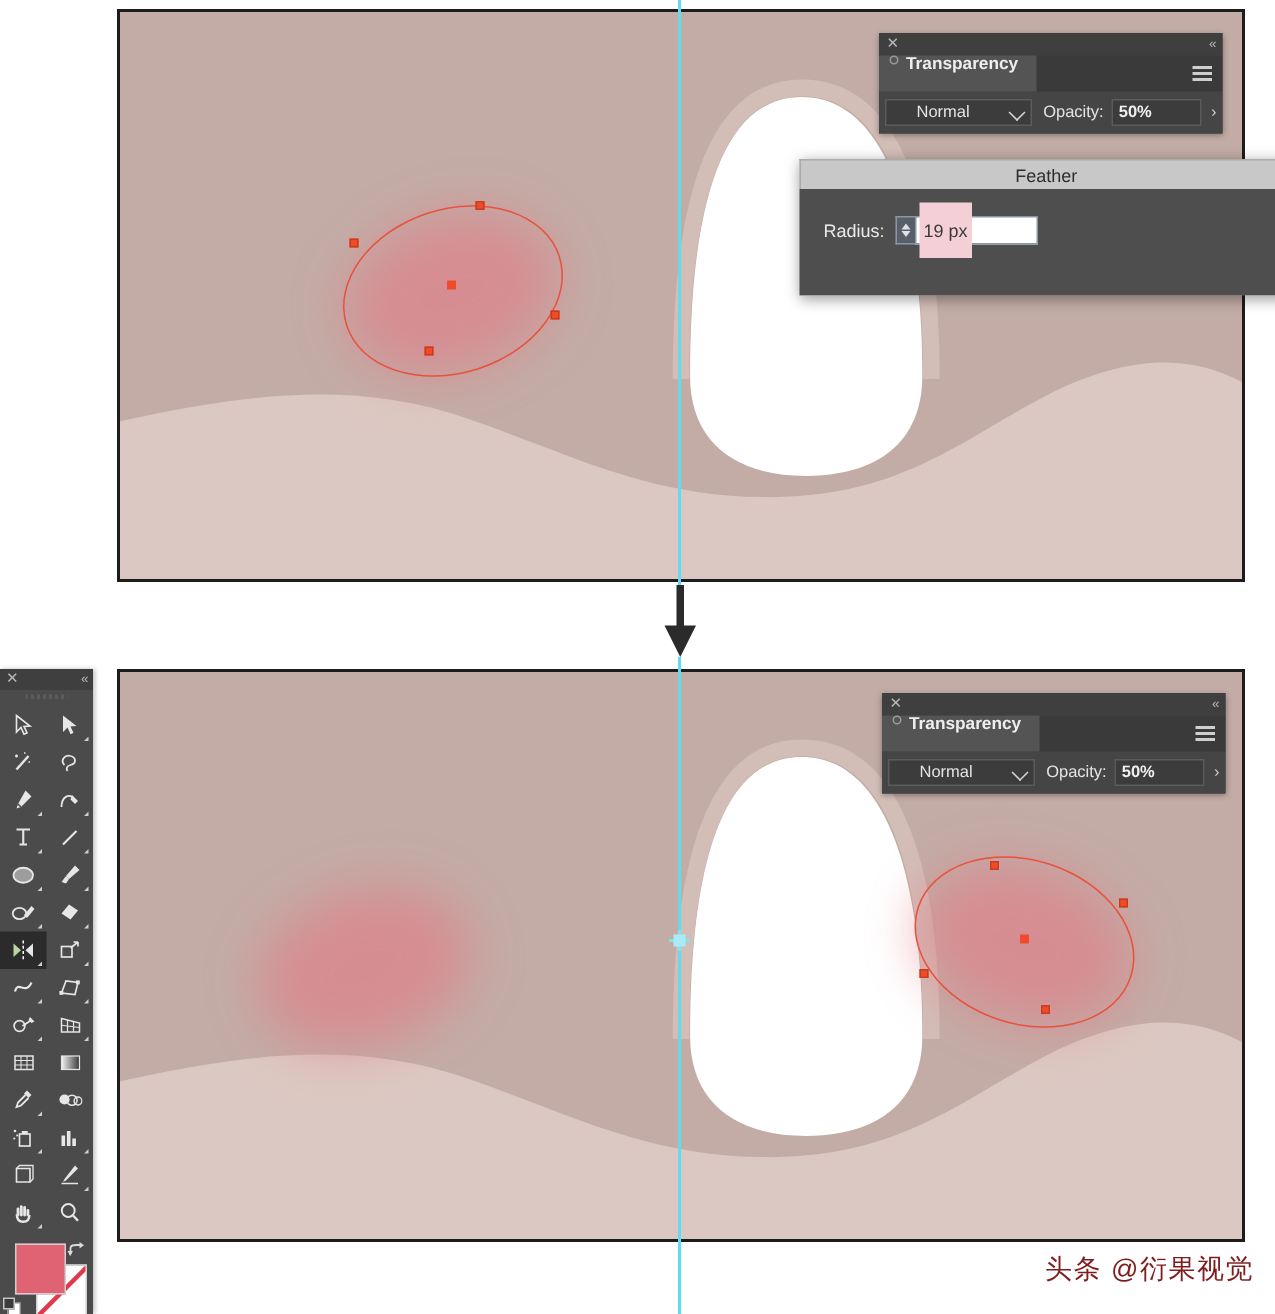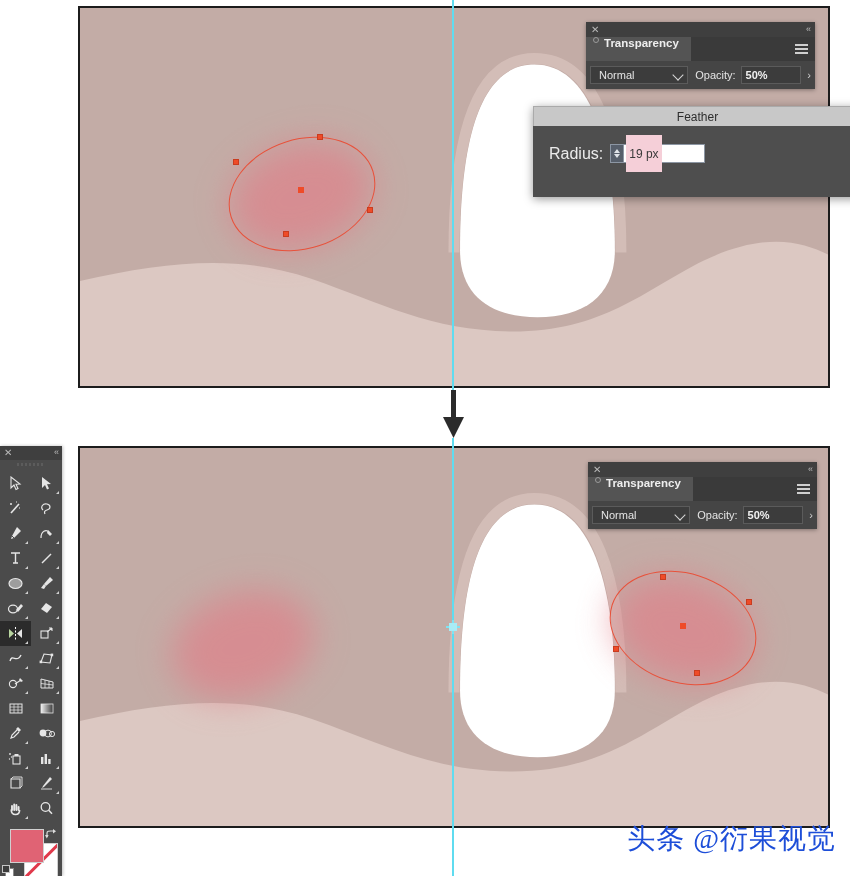--- a/index.html
+++ b/index.html
@@ -181,21 +181,21 @@
     padding: 0 4px;
     background: #454545;
   }
   .blend-select {
     width: 100px;
     height: 18px;
     background: #3c3c3c;
     border: 1px solid #5b5b5b;
     display: flex;
     align-items: center;
-    padding: 0 8px;
+    padding: 0 20px;
     position: relative;
     box-sizing: border-box;
     font-size: 11px;
     color: #e4e4e4;
   }
   .chev {
     position: absolute;
     right: 5px;
     top: 4px;
     width: 7px; height: 7px;
@@ -253,21 +253,21 @@
     background: #4e4e4e;
     padding: 18px 16px 14px 16px;
     box-sizing: border-box;
   }
   .dlg-row {
     display: flex;
     align-items: center;
     margin-bottom: 20px;
   }
   .dlg-label {
-    font-size: 16px;
+    font-size: 12px;
     color: #ebebeb;
     margin-right: 7px;
   }
   .stepper {
     width: 13px;
     height: 19px;
     background: #575f6b;
     border: 1px solid #8c96a3;
     border-right: none;
     box-sizing: border-box;
@@ -463,23 +463,23 @@
     position: absolute; left: 0; top: 0;
     width: 8px; height: 8px; background: #3c3c3c; border: 1px solid #c5c5c5;
     box-sizing: border-box;
   }
 
   
   #watermark {
     position: absolute;
     right: 14px;
     bottom: 18px;
-    font-size: 28px;
-    color: #1d4ed8;
-    font-family: Liberation Serif, serif;
+    font-size: 18px;
+    color: #7f1d1d;
+    font-family: Liberation Sans, sans-serif;
     letter-spacing: 1px;
     z-index: 70;
     white-space: nowrap;
   }
 </style>
 </head>
 <body>
 
 <div class="canvas-frame" id="canvas-top">
   <div class="art">

